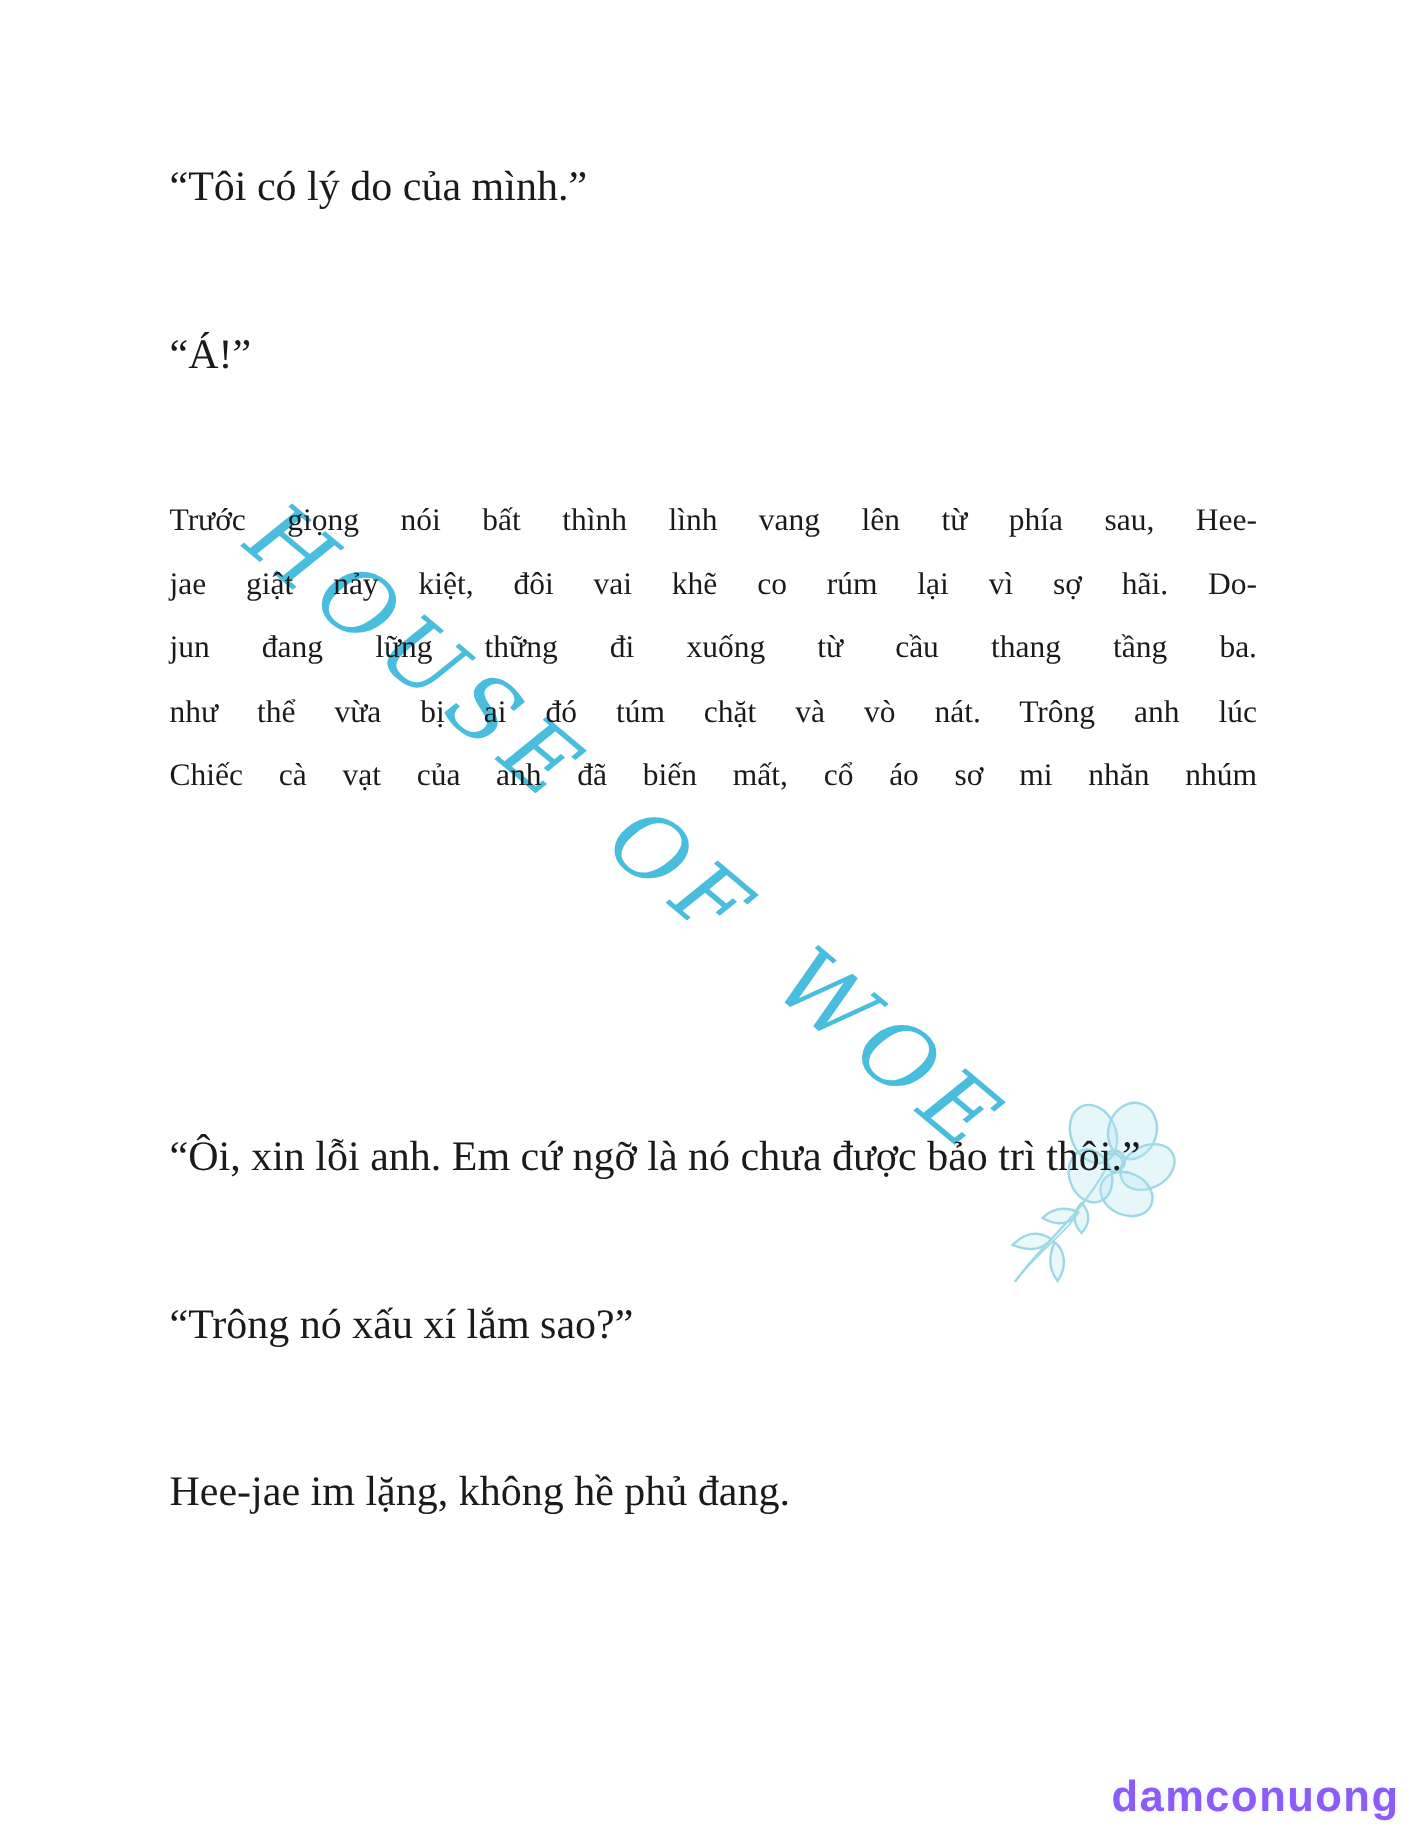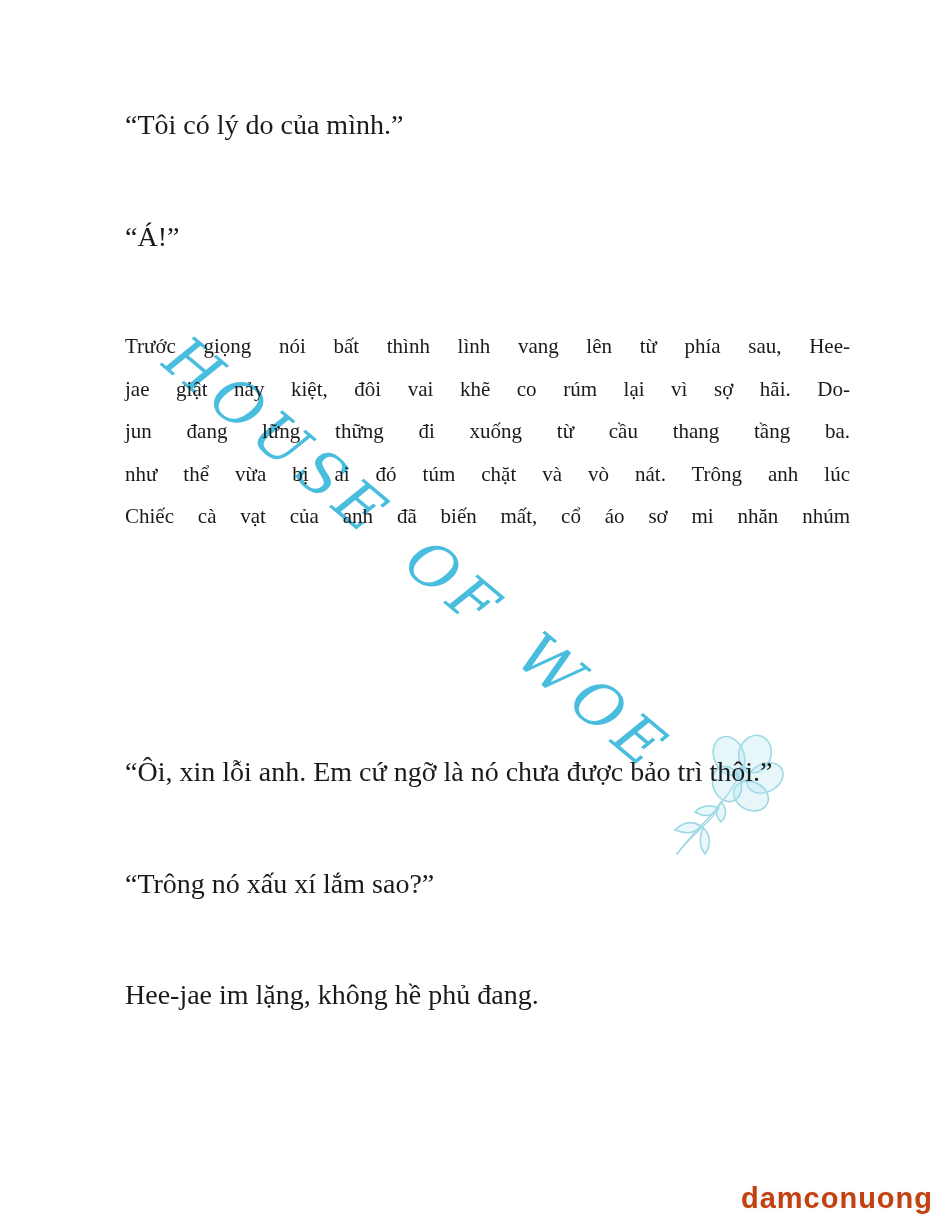--- a/index.html
+++ b/index.html
@@ -34,21 +34,21 @@
     position: absolute;
     left: 663px;
     top: 728px;
     width: 125px;
     height: 130px;
     z-index: 1;
     opacity: 0.85;
   }
 
   
-  .dialogue, .paragraph { position: absolute; z-index: 2; margin-left: 12px; }
+  .dialogue, .paragraph { position: absolute; z-index: 2; }
 
   .dialogue {
     left: 113px;
     width: 760px;
     font-size: 28px;
     line-height: 43px;
     white-space: nowrap;
   }
   .d1 { top: 103px; }
   .d2 { top: 215px; }
@@ -72,21 +72,21 @@
 
   
   .wm-corner {
     position: absolute;
     right: 17px;
     bottom: 14px;
     font-family: "Liberation Sans", sans-serif;
     font-weight: bold;
     font-size: 29px;
     letter-spacing: 1px;
-    color: #c2410c;
+    color: #8b5cf6;
     text-shadow: 0 0 5px #eaf0ff, 0 0 2px #ffffff;
     z-index: 3;
   }
 </style>
 </head>
 <body>
 
 <div class="page">
 
   <div class="wm-diag">HOUSE OF WOE</div>

